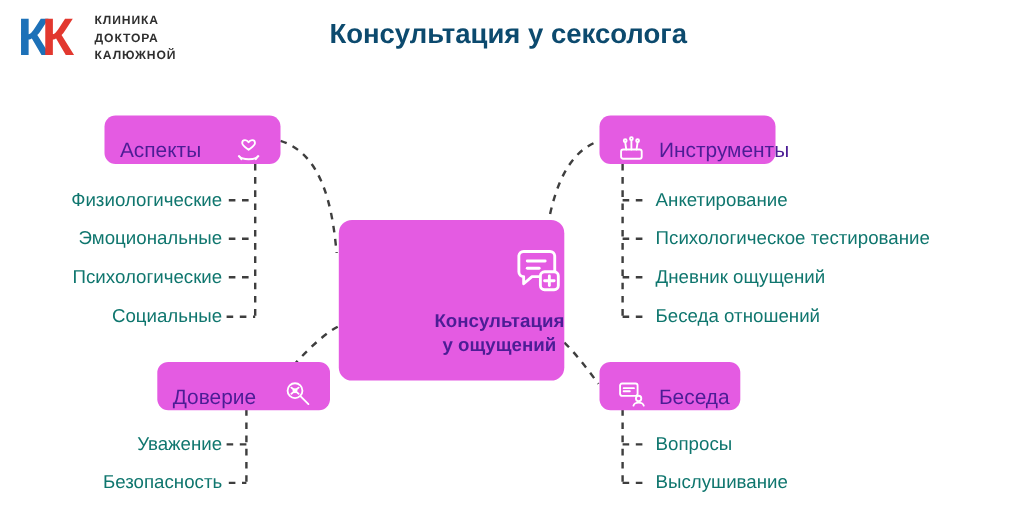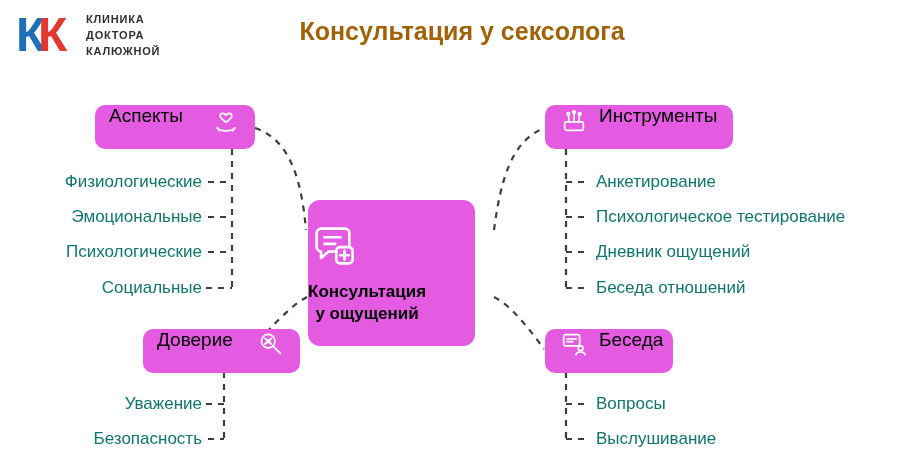--- a/index.html
+++ b/index.html
@@ -9,33 +9,33 @@
   }
   
   .logo{position:absolute;left:16px;top:8px;display:flex;align-items:center;gap:8px;}
   .logo-mark{position:relative;width:62px;height:54px;font-weight:bold;font-size:48px;line-height:54px;}
   .logo-mark .k1{position:absolute;left:0;top:0;color:#1d71b8;}
   .logo-mark .k2{position:absolute;left:22px;top:0;color:#e2382f;}
   .logo-text{display:flex;flex-direction:column;font-size:11px;font-weight:bold;
     letter-spacing:.8px;line-height:16px;color:#2f2f2f;}
   
   .title{position:absolute;top:17px;left:50%;transform:translateX(-50%);
-    font-size:25px;font-weight:bold;color:#a16207;white-space:nowrap;}
+    font-size:25px;font-weight:bold;color:#0c4a6e;white-space:nowrap;}
   
   .wires{position:absolute;inset:0;pointer-events:none;}
   .wires path{fill:none;stroke:#3e3e3e;stroke-width:2.2;stroke-dasharray:6 6;}
   
-  .node{position:absolute;background:#e45be2;border-radius:10px;color:#000000;
-    display:flex;align-items:flex-start;box-sizing:border-box;padding:0 14px;gap:10px;}
+  .node{position:absolute;background:#e45be2;border-radius:10px;color:#4c1d95;
+    display:flex;align-items:flex-end;box-sizing:border-box;padding:0 14px;gap:10px;}
   .node .label{font-size:19px;white-space:nowrap;}
   .node-aspects{left:95px;top:105px;width:160px;height:44px;justify-content:space-between;}
-  .node-tools{left:545px;top:105px;width:188px;height:44px;}
+  .node-tools{left:545px;top:105px;width:160px;height:44px;}
   .node-trust{left:95px;top:329px;width:157px;height:44px;justify-content:space-between;margin-left:48px;}
   .node-talk{left:545px;top:329px;width:128px;height:44px;}
-  .node-center{left:308px;top:200px;width:167px;height:146px;border-radius:12px;
+  .node-center{left:308px;top:200px;width:205px;height:146px;border-radius:12px;
     flex-direction:column;justify-content:center;gap:10px;padding:0;}
   .node-center .c-line{font-size:17px;font-weight:bold;line-height:22px;}
   .node-center .c-text{display:flex;flex-direction:column;align-items:center;}
   .nicon{display:flex;align-items:center;justify-content:center;flex:0 0 auto;}
   
   .leaf{position:absolute;font-size:17px;line-height:22px;color:#0f766e;white-space:nowrap;}
   .leaf.l{left:30px;width:172px;text-align:right;}
   .leaf.r{left:596px;text-align:left;}
 </style>
 </head>

